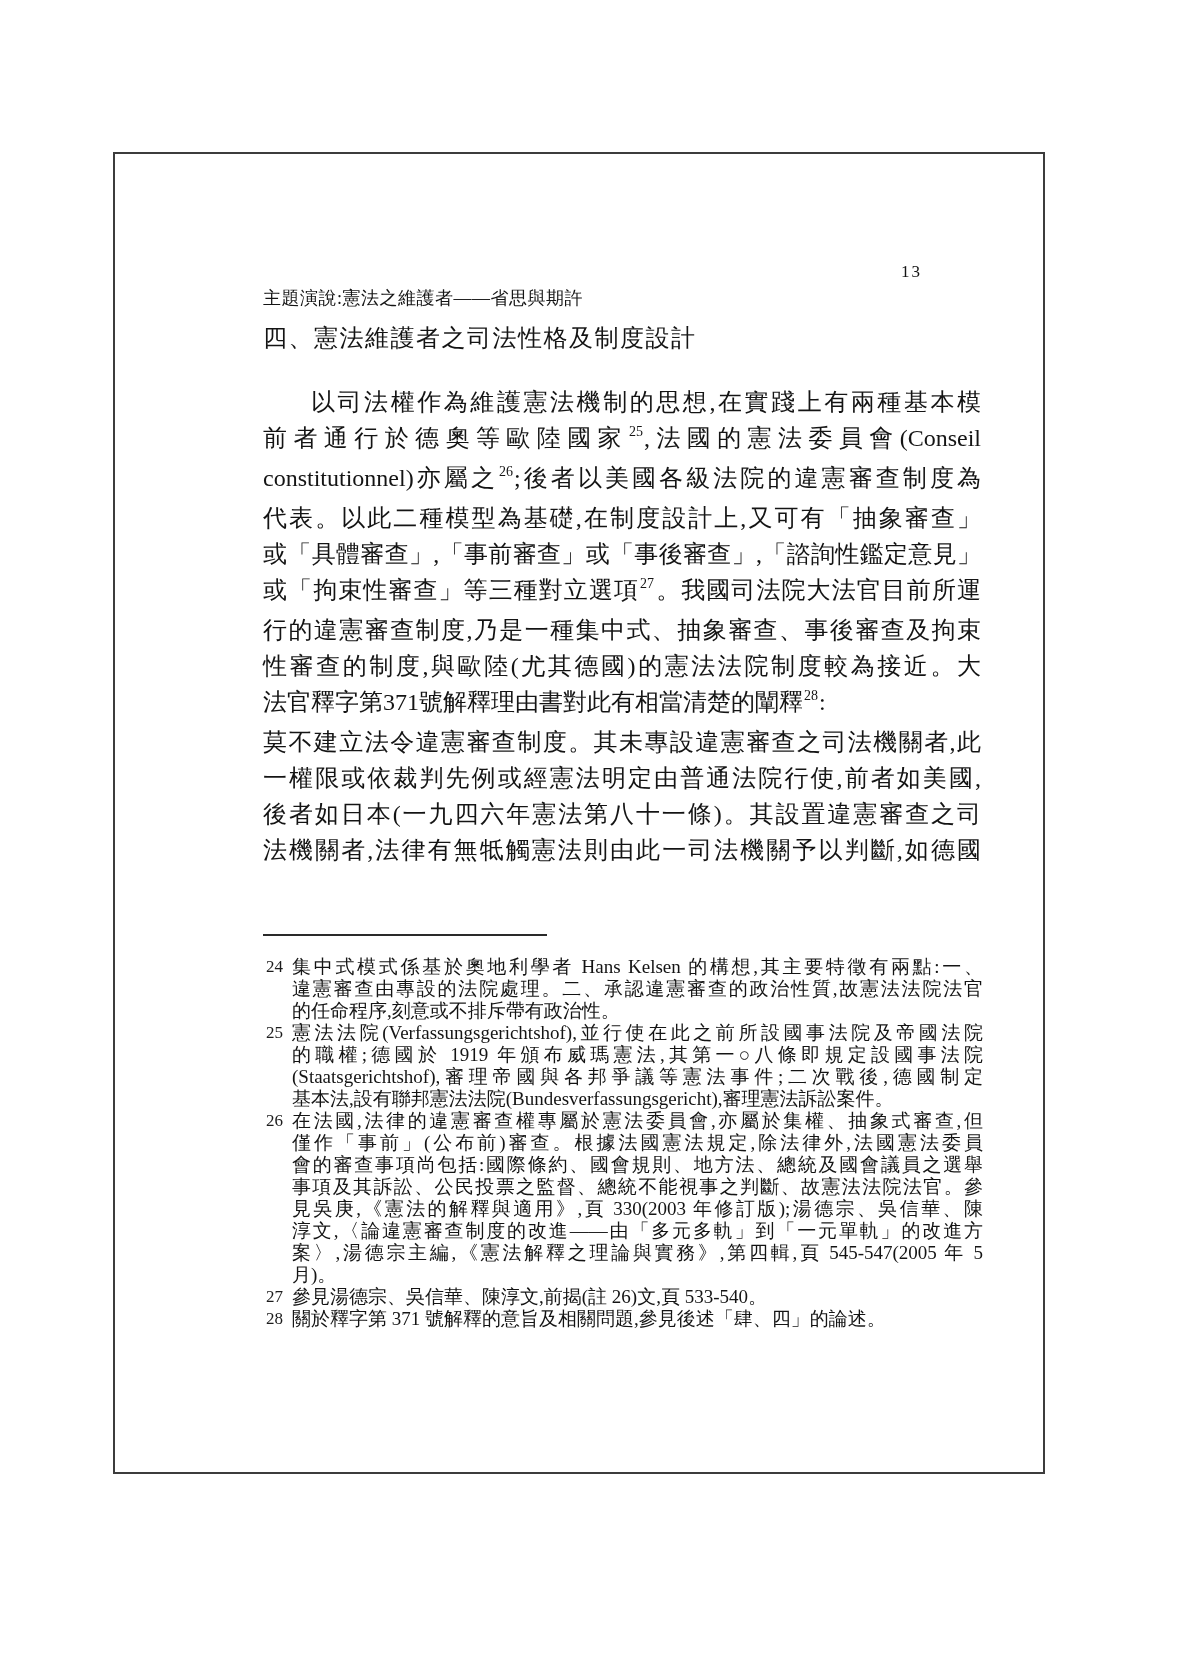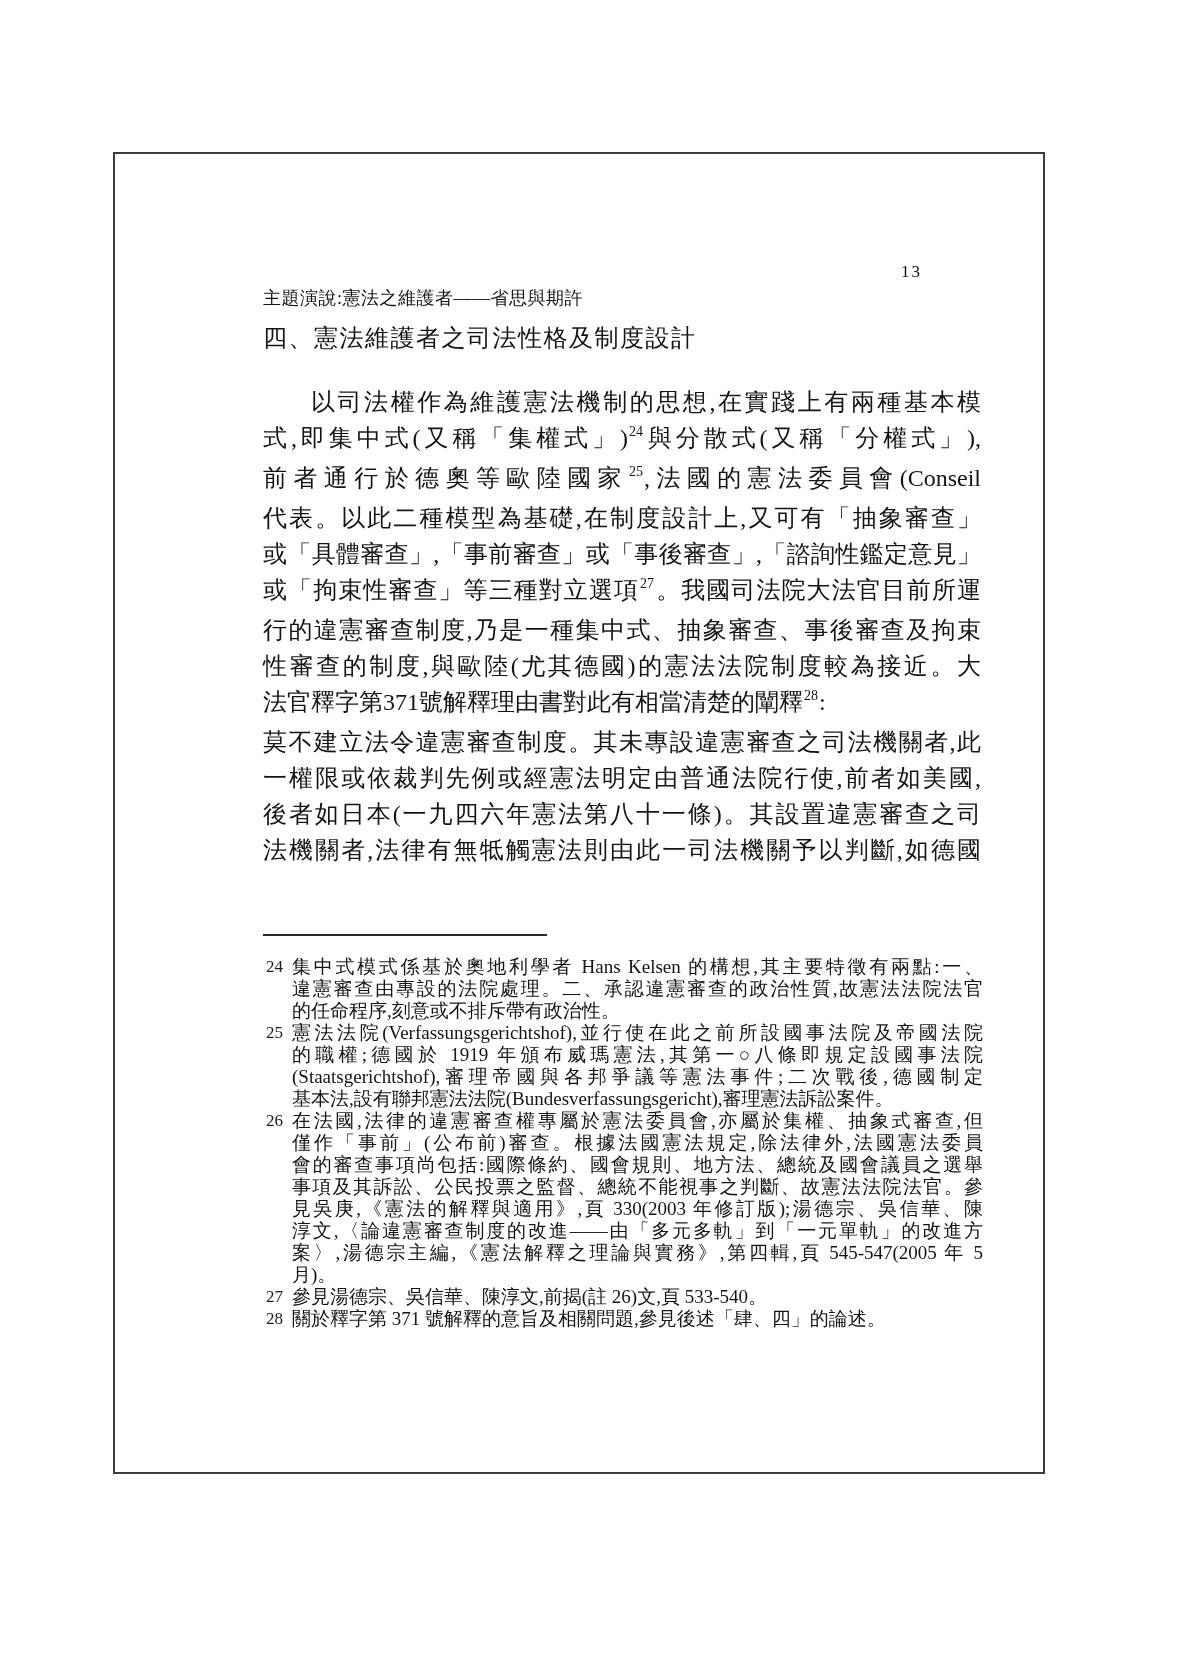--- a/index.html
+++ b/index.html
@@ -100,22 +100,22 @@
   <div class="running-header">
     <span>主題演說:憲法之維護者——省思與期許</span>
   </div>
   <div class="page-number">13</div>
 
   <h2 class="section-heading">四、憲法維護者之司法性格及制度設計</h2>
 
   <div class="text-column">
     <div id="para1">
         <div class="tline stretch indent"><span>以司法權作為維護憲法機制的思想,在實踐上有兩種基本模</span></div>
-        <div class="tline stretch"><span>式,即集中式(又稱「集權式」)</span><span class="sup">24</span><span>與分散式(又稱「分權式」),</span></div>
         <div class="tline stretch"><span>前者通行於德奧等歐陸國家</span><span class="sup">25</span><span>,法國的憲法委員會(Conseil</span></div>
+        <div class="tline stretch"><span>constitutionnel)亦屬之</span><span class="sup">26</span><span>;後者以美國各級法院的違憲審查制度為</span></div>
         <div class="tline stretch"><span>代表。以此二種模型為基礎,在制度設計上,又可有「抽象審查」</span></div>
         <div class="tline stretch"><span>或「具體審查」,「事前審查」或「事後審查」,「諮詢性鑑定意見」</span></div>
         <div class="tline stretch"><span>或「拘束性審查」等三種對立選項</span><span class="sup">27</span><span>。我國司法院大法官目前所運</span></div>
         <div class="tline stretch"><span>行的違憲審查制度,乃是一種集中式、抽象審查、事後審查及拘束</span></div>
         <div class="tline stretch"><span>性審查的制度,與歐陸(尤其德國)的憲法法院制度較為接近。大</span></div>
         <div class="tline"><span>法官釋字第371號解釋理由書對此有相當清楚的闡釋</span><span class="sup">28</span><span>:</span></div>
       </div>
     <div id="quote">
         <div class="tline stretch"><span>莫不建立法令違憲審查制度。其未專設違憲審查之司法機關者,此</span></div>
         <div class="tline stretch"><span>一權限或依裁判先例或經憲法明定由普通法院行使,前者如美國,</span></div>

